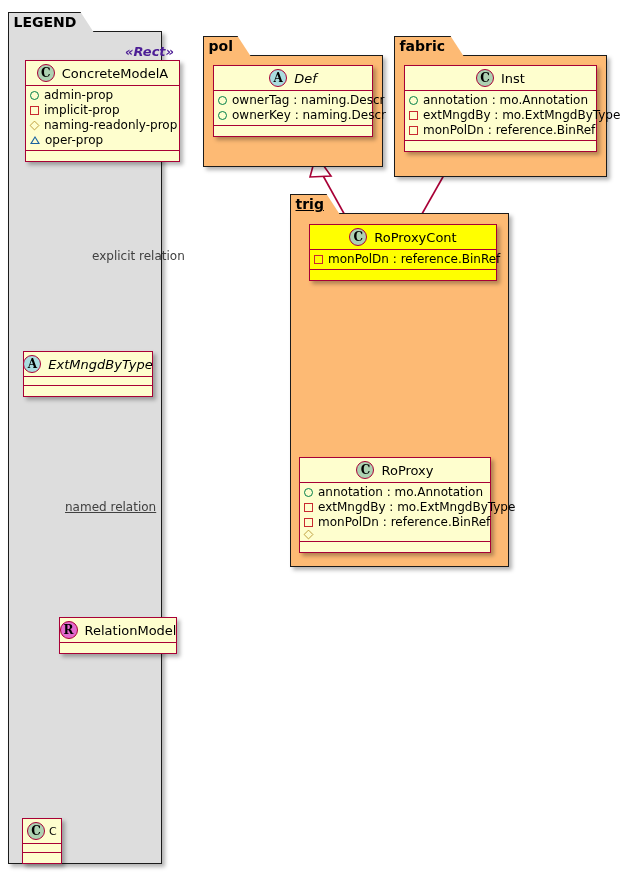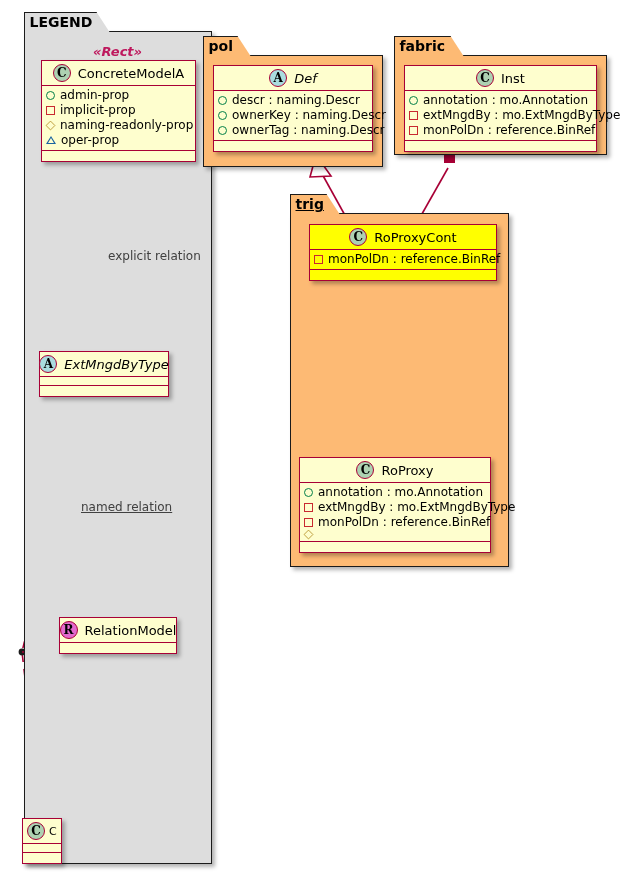--- a/index.html
+++ b/index.html
@@ -119,21 +119,22 @@
     width: 0; height: 0;
     border-left: 3px solid transparent; border-right: 3px solid transparent;
     border-bottom: 5px solid #fefece;
   }
 
   .stereotype {
     position: absolute;
     font-size: 13px;
     font-style: italic;
     font-weight: bold;
-    color: #be185d;
+    color: #4c1d95;
+    margin-left: 48px;
   }
 
   .edge-label {
     position: absolute;
     font-size: 12px;
     color: #404040;
     white-space: nowrap;
   }
 
   svg.overlay {
@@ -171,21 +172,21 @@
     <path d="M 414,228 L 448,168" stroke="#a80036" stroke-width="1.6" fill="none"></path>
     <rect x="444" y="152" width="11" height="11" fill="#a80036"></rect>
   </g>
 
   <g>
     <path d="M 399,292 L 399,456" stroke="#a80036" stroke-width="1.6" fill="none"></path>
     <path d="M 399,279 L 406,289 L 399,299 L 392,289 Z" fill="#a80036"></path>
   </g>
 </svg>
 
-<div class="pkg legend-pkg" style="left:24px; top:31px; width:188px; height:833px;">
+<div class="pkg legend-pkg" style="left:8px; top:31px; width:154px; height:833px;">
   <div class="pkg-tab" style="width:86px;">
     <span>LEGEND</span>
   </div>
 
   <div class="stereotype" style="left:0; top:12px; width:185px; text-align:center;">«Rect»</div>
 
   <div class="cls" style="left:16px; top:28px; width:155px;">
     <div class="cls-title">
       <span class="badge badge-C">C</span>
       <span class="cls-name">ConcreteModelA</span>
@@ -247,36 +248,32 @@
     <span>pol</span>
   </div>
   <div class="cls" style="left:9px; top:9px; width:160px;">
     <div class="cls-title abstract">
       <span class="badge badge-A">A</span>
       <span class="cls-name">Def</span>
     </div>
     <div class="cls-attrs">
       <div class="attr">
         <span class="m m-circle"></span>
-        <span>descr : naming.Descr</span>
+        <span>ownerTag : naming.Descr</span>
       </div>
       <div class="attr">
         <span class="m m-circle"></span>
         <span>ownerKey : naming.Descr</span>
       </div>
-      <div class="attr">
-        <span class="m m-circle"></span>
-        <span>ownerTag : naming.Descr</span>
-      </div>
-    </div>
-    <div class="cls-ops"></div>
-  </div>
-</div>
-
-<div class="pkg" style="left:394px; top:55px; width:213px; height:100px;">
+    </div>
+    <div class="cls-ops"></div>
+  </div>
+</div>
+
+<div class="pkg" style="left:394px; top:55px; width:213px; height:122px;">
   <div class="pkg-tab" style="width:70px;">
     <span>fabric</span>
   </div>
   <div class="cls" style="left:9px; top:9px; width:193px;">
     <div class="cls-title">
       <span class="badge badge-C">C</span>
       <span class="cls-name">Inst</span>
     </div>
     <div class="cls-attrs">
       <div class="attr">

